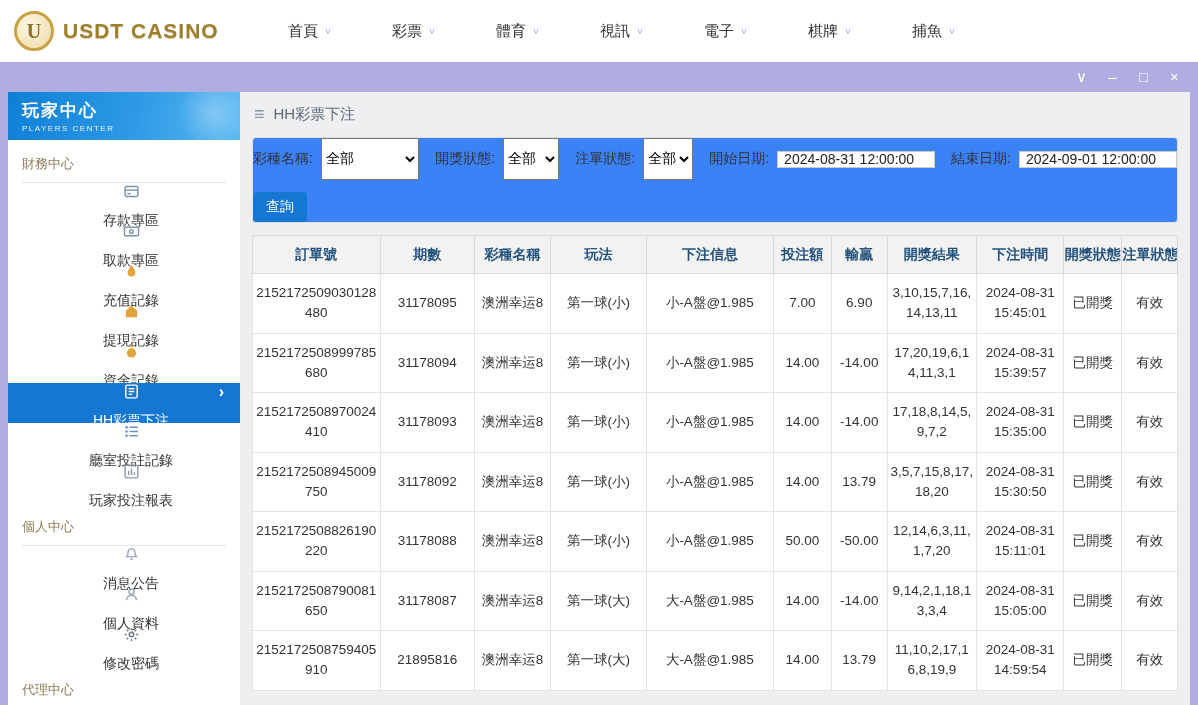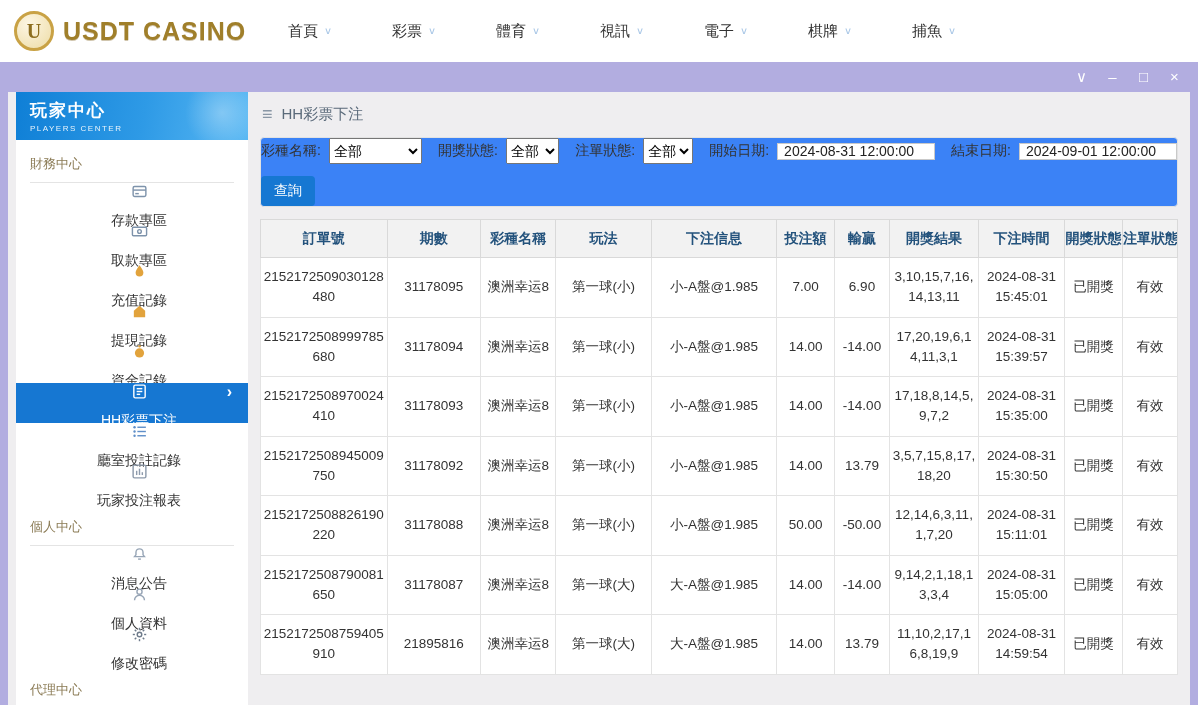--- a/index.html
+++ b/index.html
@@ -6,35 +6,35 @@
   html,body { width:1198px; height:705px; overflow:hidden; }
   body { font-family:"Liberation Sans","DejaVu Sans",sans-serif; background:#fff; position:relative; }
 
   
   .topbar { height:62px; display:flex; align-items:center; padding-left:14px; background:#fff; }
   .logo { display:flex; align-items:center; gap:9px; width:218px; cursor:pointer; }
   .logo-badge { width:40px; height:40px; border-radius:50%; border:3px solid #c9a245; flex:none;
     display:flex; align-items:center; justify-content:center;
     background:radial-gradient(circle at 35% 30%, #fdf6e3, #eddca6); }
   .logo-u { color:#8d6e1f; font-weight:bold; font-size:20px; font-family:"Liberation Serif",serif; }
-  .logo-text { font-size:25px; font-weight:bold; letter-spacing:1px; color:var(--logo-gold,#a07f2a);
+  .logo-text { font-size:21px; font-weight:bold; letter-spacing:1px; color:var(--logo-gold,#a07f2a);
     text-shadow:0 1px 0 rgba(120,90,20,.35); white-space:nowrap; }
   .topnav { display:flex; margin-left:26px;justify-content:flex-end; }
   .nav-item { width:104px; display:flex; align-items:center; justify-content:center; gap:6px;
     font-size:15px; color:#333; cursor:pointer; white-space:nowrap; }
   .nav-chev { color:#a9c7e6; font-size:11px; transform:scaleY(.85); }
 
   
   .window { position:absolute; top:62px; left:0; right:0; bottom:0; background:var(--titlebar-lavender,#b2ade0); }
   .titlebar { height:30px; display:flex; align-items:center; justify-content:flex-end; padding-right:8px; }
   .winctl { color:#fff; width:31px; text-align:center; font-size:15px; cursor:pointer; line-height:30px; }
   .win-body { position:absolute; top:30px; left:8px; right:8px; bottom:0; display:flex; background:#efeef0; }
 
   
-  .sidebar { width:232px; flex:none; background:#fff; overflow:hidden;margin-left:8px; }
+  .sidebar { width:232px; flex:none; background:#fff; overflow:hidden; }
   .sb-header { height:48px; position:relative; overflow:hidden; padding:7px 0 0 14px;
     background:linear-gradient(100deg,#0f7fd6 0%, #2e9ae6 55%, #59b8f3 100%); }
   .sb-title { font-size:17px; font-weight:bold; color:#fff; letter-spacing:2px; }
   .sb-sub { font-size:8px; color:rgba(255,255,255,.9); letter-spacing:1.5px; margin-top:2px; }
   .sb-decor { position:absolute; right:-6px; top:-8px; width:80px; height:64px;
     background:radial-gradient(circle at 60% 45%, rgba(255,255,255,.30), rgba(255,255,255,0) 62%); }
   .section-header { padding:15px 14px 0; }
   .section-header span { display:block; color:#8b7b55; font-size:13px; padding-bottom:9px; border-bottom:1px solid #e4e4e4; }
   .menu-item { height:40px; display:flex; align-items:center; gap:12px; padding:0 14px 0 28px;
     font-size:14px; color:#333; cursor:pointer; position:relative; white-space:nowrap;flex-direction:column; }
@@ -54,21 +54,21 @@
   .main { flex:1; overflow:hidden; }
   .breadcrumb { height:44px; display:flex; align-items:center; gap:9px; padding-left:14px;
     color:#5a6a7a; font-size:15px; }
   .ham { color:#8a97a5; font-size:18px; cursor:pointer; }
 
   .filters { margin:1px 12px 12px; background:#3b82f6; border:1px solid #e2e2e2; border-radius:4px; padding:0; }
   .filter-row { display:flex; align-items:center; gap:8px; font-size:14px; color:#333; flex-wrap:nowrap; }
   .filter-row + .filter-row { margin-top:12px; }
   .flabel { white-space:nowrap; }
   .gap-l { margin-left:8px; }
-  .sel { height:26px; font-size:14px; font-family:Liberation Sans, sans-serif; }
+  .sel { height:42px; font-size:14px; font-family:Liberation Mono, monospace; }
   .w110 { width:112px; } .w62 { width:64px; } .w54 { width:56px; }
   .date-input { width:158px; height:17px; border:1px solid #c9c9c9; background:#fff; padding:0 6px;
     font-size:14px; color:#222; font-family:inherit; }
   .btn-search { background:var(--accent-blue,#1677d2); color:#fff; border:none; border-radius:4px;
     height:30px; padding:0 13px; font-size:14px; cursor:pointer; font-family:inherit; }
 
   .grid-wrap { margin:12px 12px; }
   table.grid { width:100%; border-collapse:collapse; table-layout:fixed; background:#fff; }
   .grid th { background:#f2f2f2; color:#23527c; font-size:14px; font-weight:bold; height:38px;
     border:1px solid #d9d9d9; padding:2px 0; white-space:nowrap; overflow:hidden; }

